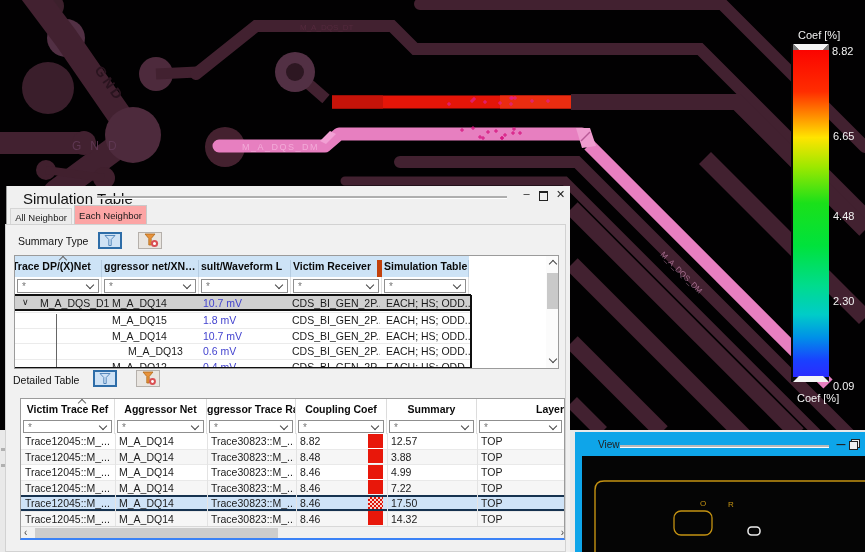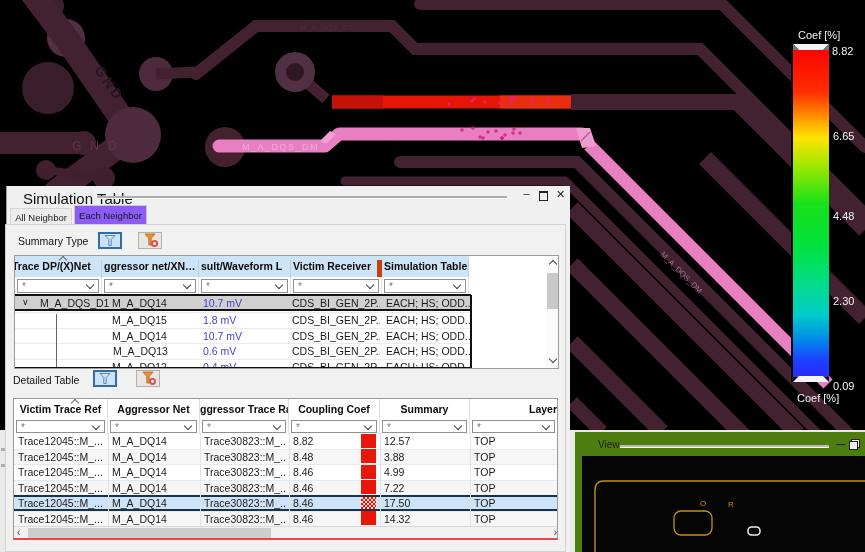--- a/index.html
+++ b/index.html
@@ -8,21 +8,21 @@
 #pcb{position:absolute;left:0;top:0;z-index:0;}
 #graybottom{position:absolute;left:0;top:430px;width:865px;height:122px;background:#e9e9e9;z-index:1;}
 
 #win{position:absolute;left:6px;top:186px;width:564px;height:366px;background:#f0f0f0;
   z-index:5;font-size:11px;color:#1a1a1a;border-left:1px solid #9a9a9a;box-sizing:border-box;}
 #title{position:absolute;left:16px;top:4px;font-size:15px;color:#111;}
 #tline{position:absolute;left:90px;top:10px;width:410px;height:2px;background:#aeaeae;border-bottom:1px solid #fff;}
 .tbtn{position:absolute;top:1px;width:15px;height:17px;text-align:center;color:#222;}
 #tabs .tab{position:absolute;box-sizing:border-box;font-size:9.5px;text-align:center;white-space:nowrap;overflow:hidden;}
 #tab1{left:3px;top:22px;width:62px;height:17px;background:#ececec;border:1px solid #d5d5d5;border-bottom:none;line-height:17px;}
-#tab2{left:67px;top:19px;width:73px;height:20px;background:#8b5cf6;border:1px solid #c9c9c9;border-bottom:none;line-height:19px;}
+#tab2{left:67px;top:19px;width:73px;height:20px;background:#fca5a5;border:1px solid #c9c9c9;border-bottom:none;line-height:19px;}
 #tabpage{position:absolute;left:-2px;top:38px;width:561px;height:328px;background:#f1f1f1;border:1px solid #d2d2d2;box-sizing:border-box;}
 .lbl{position:absolute;font-size:10.5px;color:#111;}
 .fbtn1{position:absolute;width:24px;height:17px;background:#cfe2f5;border:2px solid #2e6da8;box-sizing:border-box;}
 .fbtn2{position:absolute;width:24px;height:17px;background:#e9e5e0;border:1px solid #b5b0ab;box-sizing:border-box;}
 
 .grid{position:absolute;background:#fff;border:1px solid #9b9b9b;box-sizing:border-box;overflow:hidden;}
 .hcell{position:absolute;font-weight:bold;font-size:10.5px;color:#0a0a0a;overflow:hidden;white-space:nowrap;box-sizing:border-box;}
 .fcell{position:absolute;background:#fff;box-sizing:border-box;}
 .combo{position:absolute;border:1px solid #8f8f8f;background:#fff;color:#777;font-size:10px;box-sizing:border-box;}
 .combo .star{position:absolute;left:4px;top:1px;}
@@ -198,21 +198,21 @@
 <div class="dcell" style="left:277px;top:58px;width:88px;">CDS_BI_GEN_2P...</div>
 <div class="dcell" style="left:371px;top:58px;width:84px;">EACH; HS; ODD...</div>
 <div style="position:absolute;left:0;top:56px;width:456px;height:1px;background:#ebebeb;"></div>
 <div class="dcell" style="left:25px;top:73.6px;width:70px;"></div>
 <div class="dcell" style="left:97px;top:73.6px;width:85px;">M_A_DQ14</div>
 <div class="dcell" style="left:188px;top:73.6px;width:85px;color:#4343cf;">10.7 mV</div>
 <div class="dcell" style="left:277px;top:73.6px;width:88px;">CDS_BI_GEN_2P...</div>
 <div class="dcell" style="left:371px;top:73.6px;width:84px;">EACH; HS; ODD...</div>
 <div style="position:absolute;left:0;top:71.6px;width:456px;height:1px;background:#ebebeb;"></div>
 <div class="dcell" style="left:25px;top:89.2px;width:70px;"></div>
-<div class="dcell" style="left:98px;top:89.2px;width:85px;">M_A_DQ13</div>
+<div class="dcell" style="left:113px;top:89.2px;width:85px;">M_A_DQ13</div>
 <div class="dcell" style="left:188px;top:89.2px;width:85px;color:#4343cf;">0.6 mV</div>
 <div class="dcell" style="left:277px;top:89.2px;width:88px;">CDS_BI_GEN_2P...</div>
 <div class="dcell" style="left:371px;top:89.2px;width:84px;">EACH; HS; ODD...</div>
 <div style="position:absolute;left:0;top:87.2px;width:456px;height:1px;background:#ebebeb;"></div>
 <div class="dcell" style="left:25px;top:104.8px;width:70px;"></div>
 <div class="dcell" style="left:97px;top:104.8px;width:85px;">M_A_DQ12</div>
 <div class="dcell" style="left:188px;top:104.8px;width:85px;color:#4343cf;">0.4 mV</div>
 <div class="dcell" style="left:277px;top:104.8px;width:88px;">CDS_BI_GEN_2P</div>
 <div class="dcell" style="left:371px;top:104.8px;width:84px;">EACH; HS; ODD</div>
 <div style="position:absolute;left:0;top:102.8px;width:456px;height:1px;background:#ebebeb;"></div>
@@ -227,21 +227,21 @@
 </div>
   <div class="lbl" style="left:6px;top:188px;">Detailed Table</div>
 <div class="fbtn1" style="left:86px;top:184px;"><svg width="20" height="13" viewBox="0 0 20 13">
         <path d="M5 1.5 H15 L11.2 5.5 V11.5 H8.8 V5.5 Z" fill="none" stroke="#4a7fb5" stroke-width="0.9"></path>
       </svg></div>
 <div class="fbtn2" style="left:129px;top:184px;"><svg width="22" height="15" viewBox="0 0 22 15">
         <path d="M6 1 H16 L12.2 5.5 V12 H9.8 V5.5 Z" fill="#e8923a" stroke="#b06818" stroke-width="0.8"></path>
         <circle cx="15.5" cy="10.5" r="3.4" fill="#d94f53"></circle>
         <circle cx="15.5" cy="10.5" r="1.4" fill="#fff"></circle>
       </svg></div>
-<div class="grid" style="left:6px;top:212px;width:545px;height:142px;border-bottom:2px solid #ef4444;">
+<div class="grid" style="left:13px;top:212px;width:545px;height:142px;border-bottom:2px solid #3b82f6;">
 <div class="hcell" style="left:0px;top:0px;width:94px;height:19px;border-right:1px solid #dcdcdc;text-align:center;line-height:21px;">Victim Trace Ref</div>
 <div class="hcell" style="left:94px;top:0px;width:92px;height:19px;border-right:1px solid #dcdcdc;text-align:center;line-height:21px;">Aggressor Net</div>
 <div class="hcell" style="left:186px;top:0px;width:89px;height:19px;border-right:1px solid #dcdcdc;text-align:center;line-height:21px;">ggressor Trace Rɛ</div>
 <div class="hcell" style="left:275px;top:0px;width:91px;height:19px;border-right:1px solid #dcdcdc;text-align:center;line-height:21px;">Coupling Coef</div>
 <div class="hcell" style="left:366px;top:0px;width:90px;height:19px;border-right:1px solid #dcdcdc;text-align:center;line-height:21px;">Summary</div>
 <div class="hcell" style="left:456px;top:0px;width:88px;height:19px;border-right:1px solid #dcdcdc;text-align:right;line-height:21px;">Layer</div>
 <div style="position:absolute;left:58px;top:1px;width:5px;height:5px;border-left:1px solid #666;border-top:1px solid #666;transform:rotate(45deg);"></div>
 <div class="fcell" style="left:0px;top:19px;width:94px;height:16px;border-right:1px solid #e0e0e0;"></div>
 <div class="combo" style="left:2px;top:21px;width:89px;height:13px;">
         <span class="star">*</span>
@@ -328,21 +328,21 @@
 <div style="position:absolute;left:366px;top:34px;width:1px;height:93px;background:#e3e3e3;"></div>
 <div style="position:absolute;left:456px;top:34px;width:1px;height:93px;background:#e3e3e3;"></div>
 
 <div style="position:absolute;left:0;top:127px;width:545px;height:13px;background:#f1f1f1;border-top:1px solid #d8d8d8;box-sizing:border-box;">
         <div style="position:absolute;left:3px;top:0px;width:12px;height:12px;color:#444;font-size:10px;line-height:12px;">‹</div>
         <div style="position:absolute;left:14px;top:1px;width:243px;height:11px;background:#cdcdcd;"></div>
         <div style="position:absolute;right:2px;top:0px;width:12px;height:12px;color:#444;font-size:10px;line-height:12px;text-align:right;">›</div>
       </div>
 </div>
 </div>
-<div style="position:absolute;left:575px;top:432px;width:290px;height:120px;background:#4d7c0f;z-index:4;">
+<div style="position:absolute;left:575px;top:432px;width:290px;height:120px;background:#0ea5e9;z-index:4;">
 <div style="position:absolute;left:23px;top:7px;font-size:10px;color:#222;font-family:Liberation Sans,sans-serif;">View</div>
 <div style="position:absolute;left:45px;top:13px;width:209px;height:2px;background:#b9b9b9;border-bottom:1px solid #fdfdfd;"></div>
 <div style="position:absolute;left:260px;top:3px;width:12px;height:14px;color:#222;text-align:center;">–</div>
 <div style="position:absolute;left:276px;top:7px;width:7px;height:7px;border:1px solid #222;background:#f0f0f0;"></div>
 <div style="position:absolute;left:274px;top:9px;width:7px;height:7px;border:1px solid #222;background:#f0f0f0;"></div>
 <svg style="position:absolute;left:7px;top:24px;" width="283" height="96" viewBox="0 0 283 96">
 <rect x="0" y="0" width="283" height="96" fill="#050505"></rect>
 <path d="M283,25 L22,25 Q13,25 13,34 L13,96" stroke="#c49212" stroke-width="1.4" fill="none"></path>
 <text x="118" y="50" font-size="8" fill="#c49212" font-family="Liberation Sans, sans-serif">O</text>
 <text x="146" y="51" font-size="8" fill="#c49212" font-family="Liberation Sans, sans-serif">R</text>

